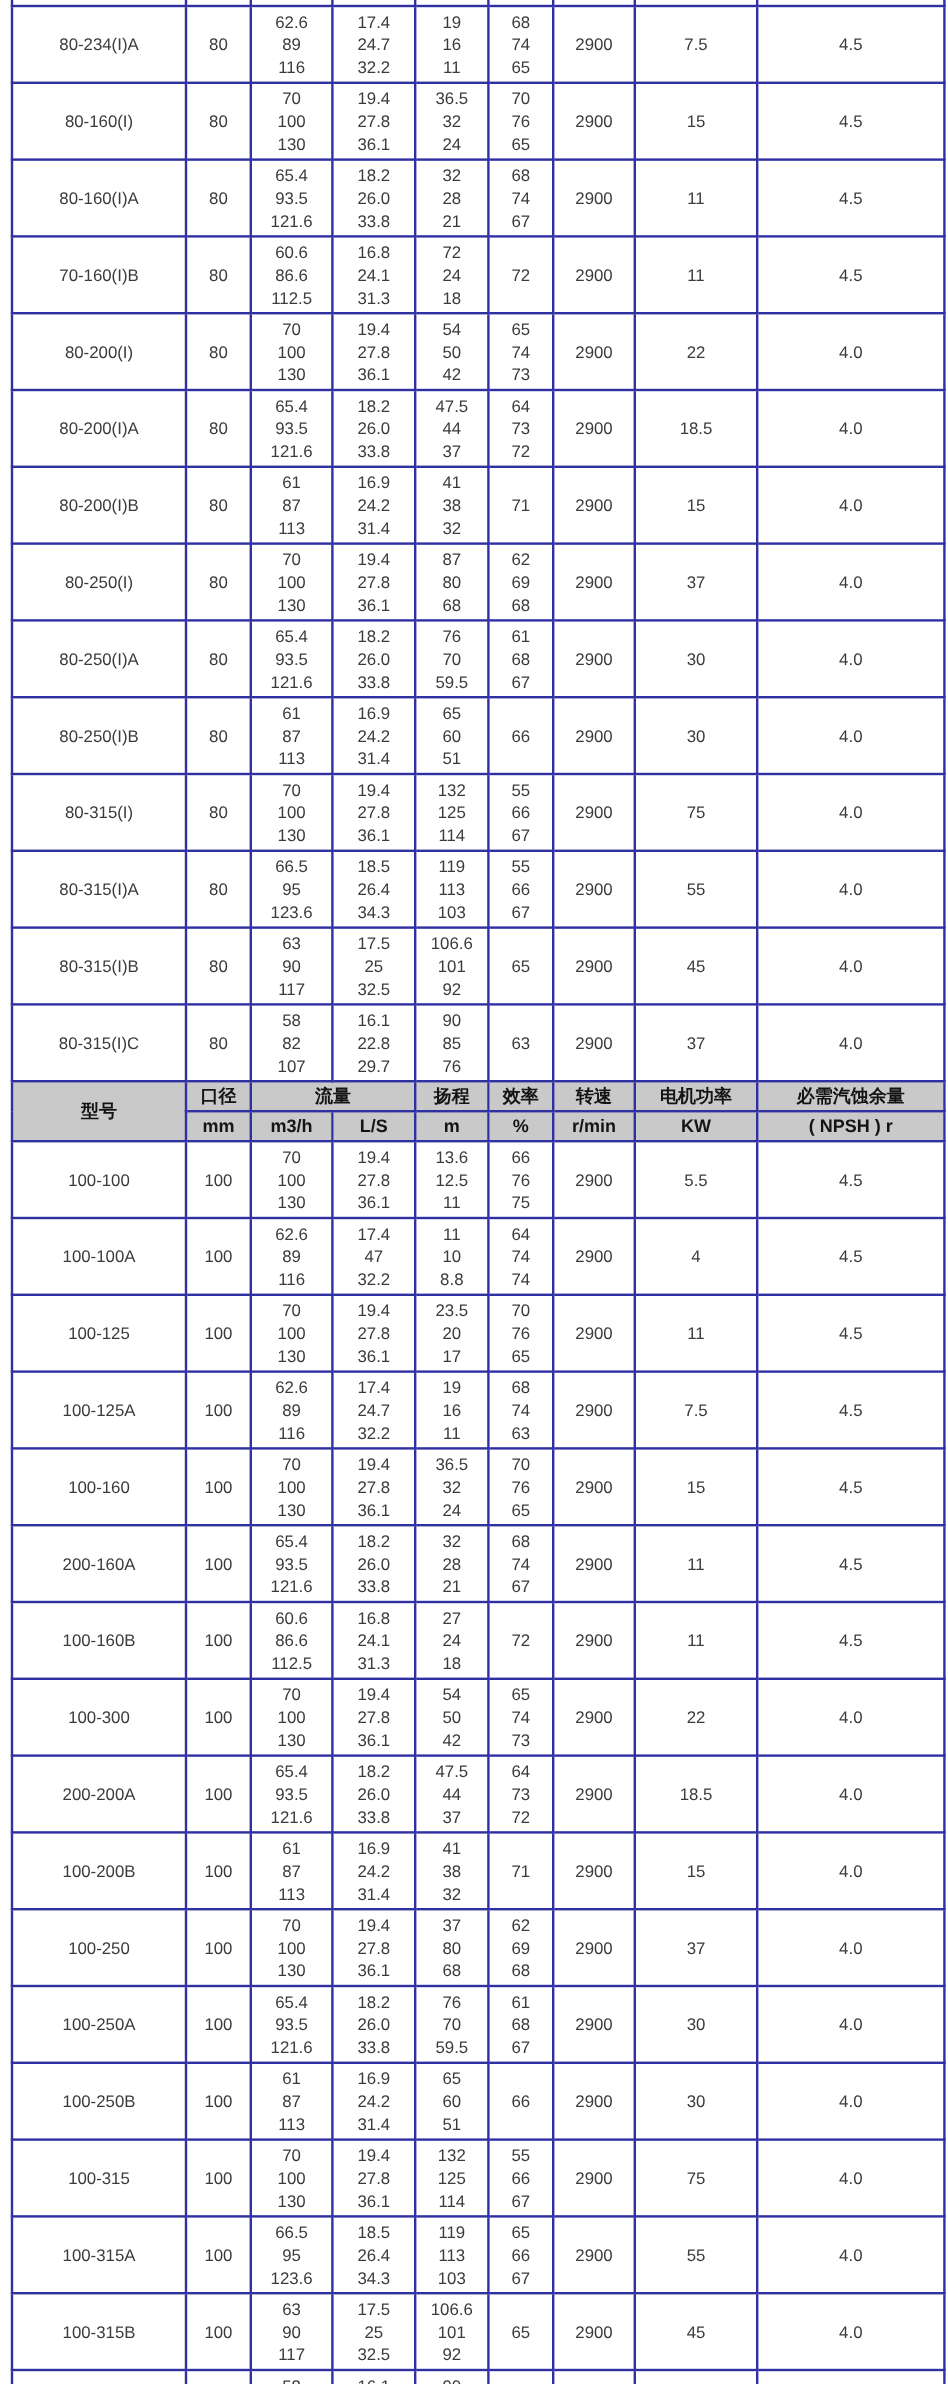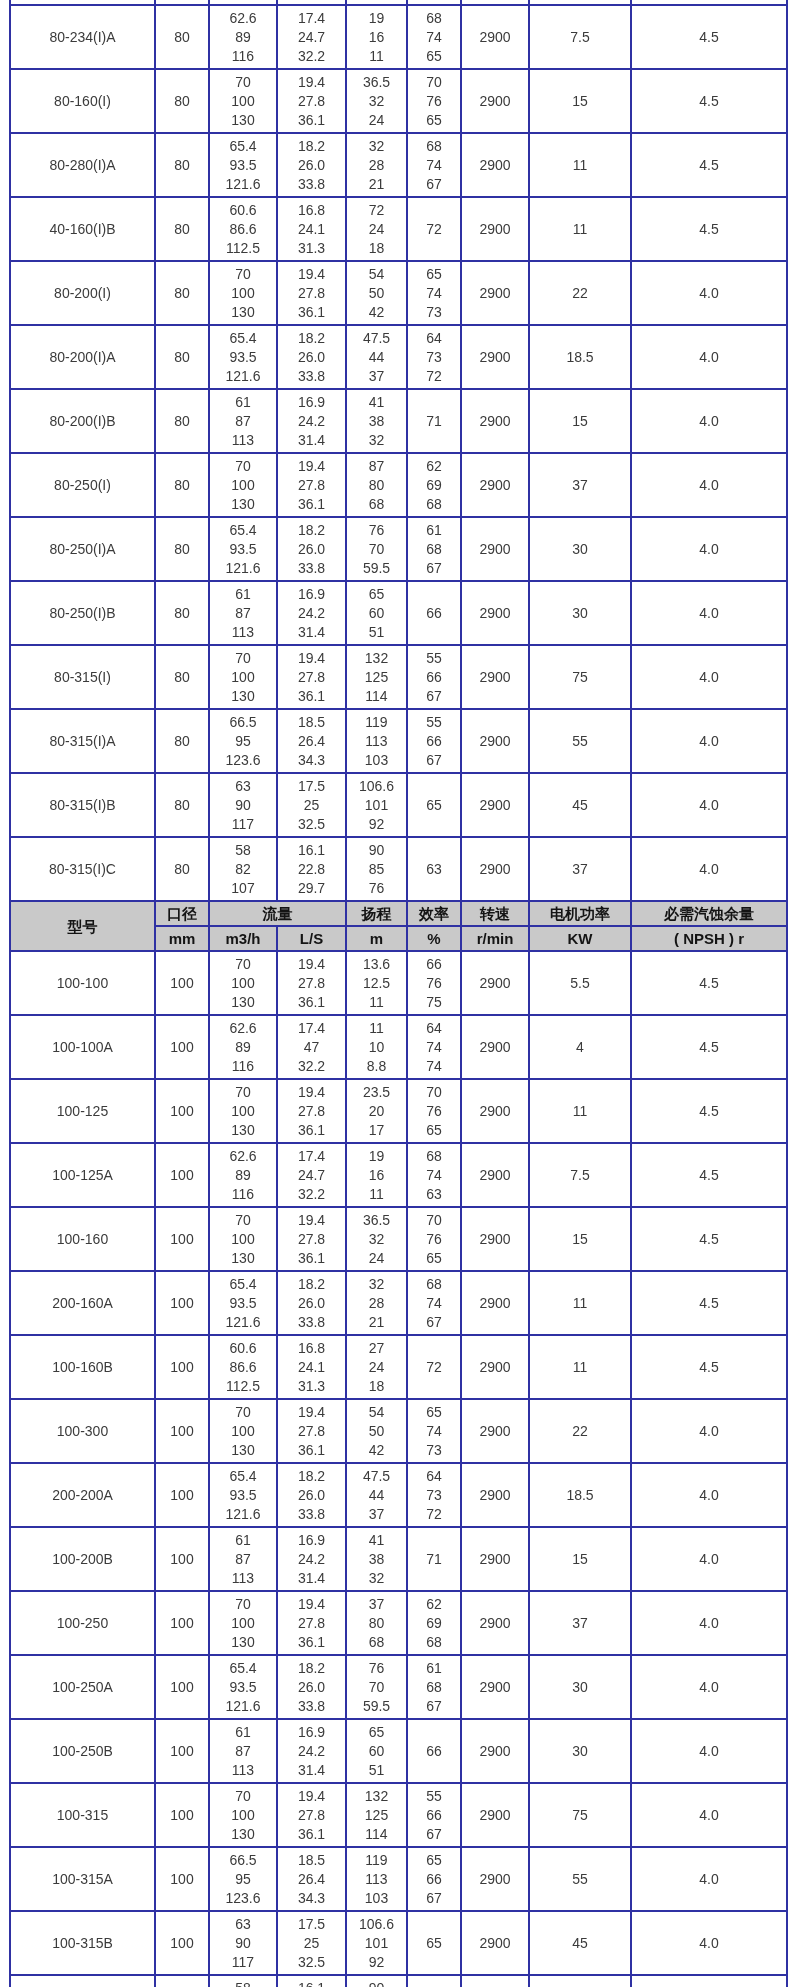--- a/index.html
+++ b/index.html
@@ -90,40 +90,40 @@
 32
 24</td>
         <td>70
 76
 65</td>
         <td>2900</td>
         <td>15</td>
         <td>4.5</td>
       </tr>
       <tr>
-        <td>80-280(I)A</td>
+        <td>80-160(I)A</td>
         <td>80</td>
         <td>65.4
 93.5
 121.6</td>
         <td>18.2
 26.0
 33.8</td>
         <td>32
 28
 21</td>
         <td>68
 74
 67</td>
         <td>2900</td>
         <td>11</td>
         <td>4.5</td>
       </tr>
       <tr>
-        <td>40-160(I)B</td>
+        <td>70-160(I)B</td>
         <td>80</td>
         <td>60.6
 86.6
 112.5</td>
         <td>16.8
 24.1
 31.3</td>
         <td>72
 24
 18</td>

